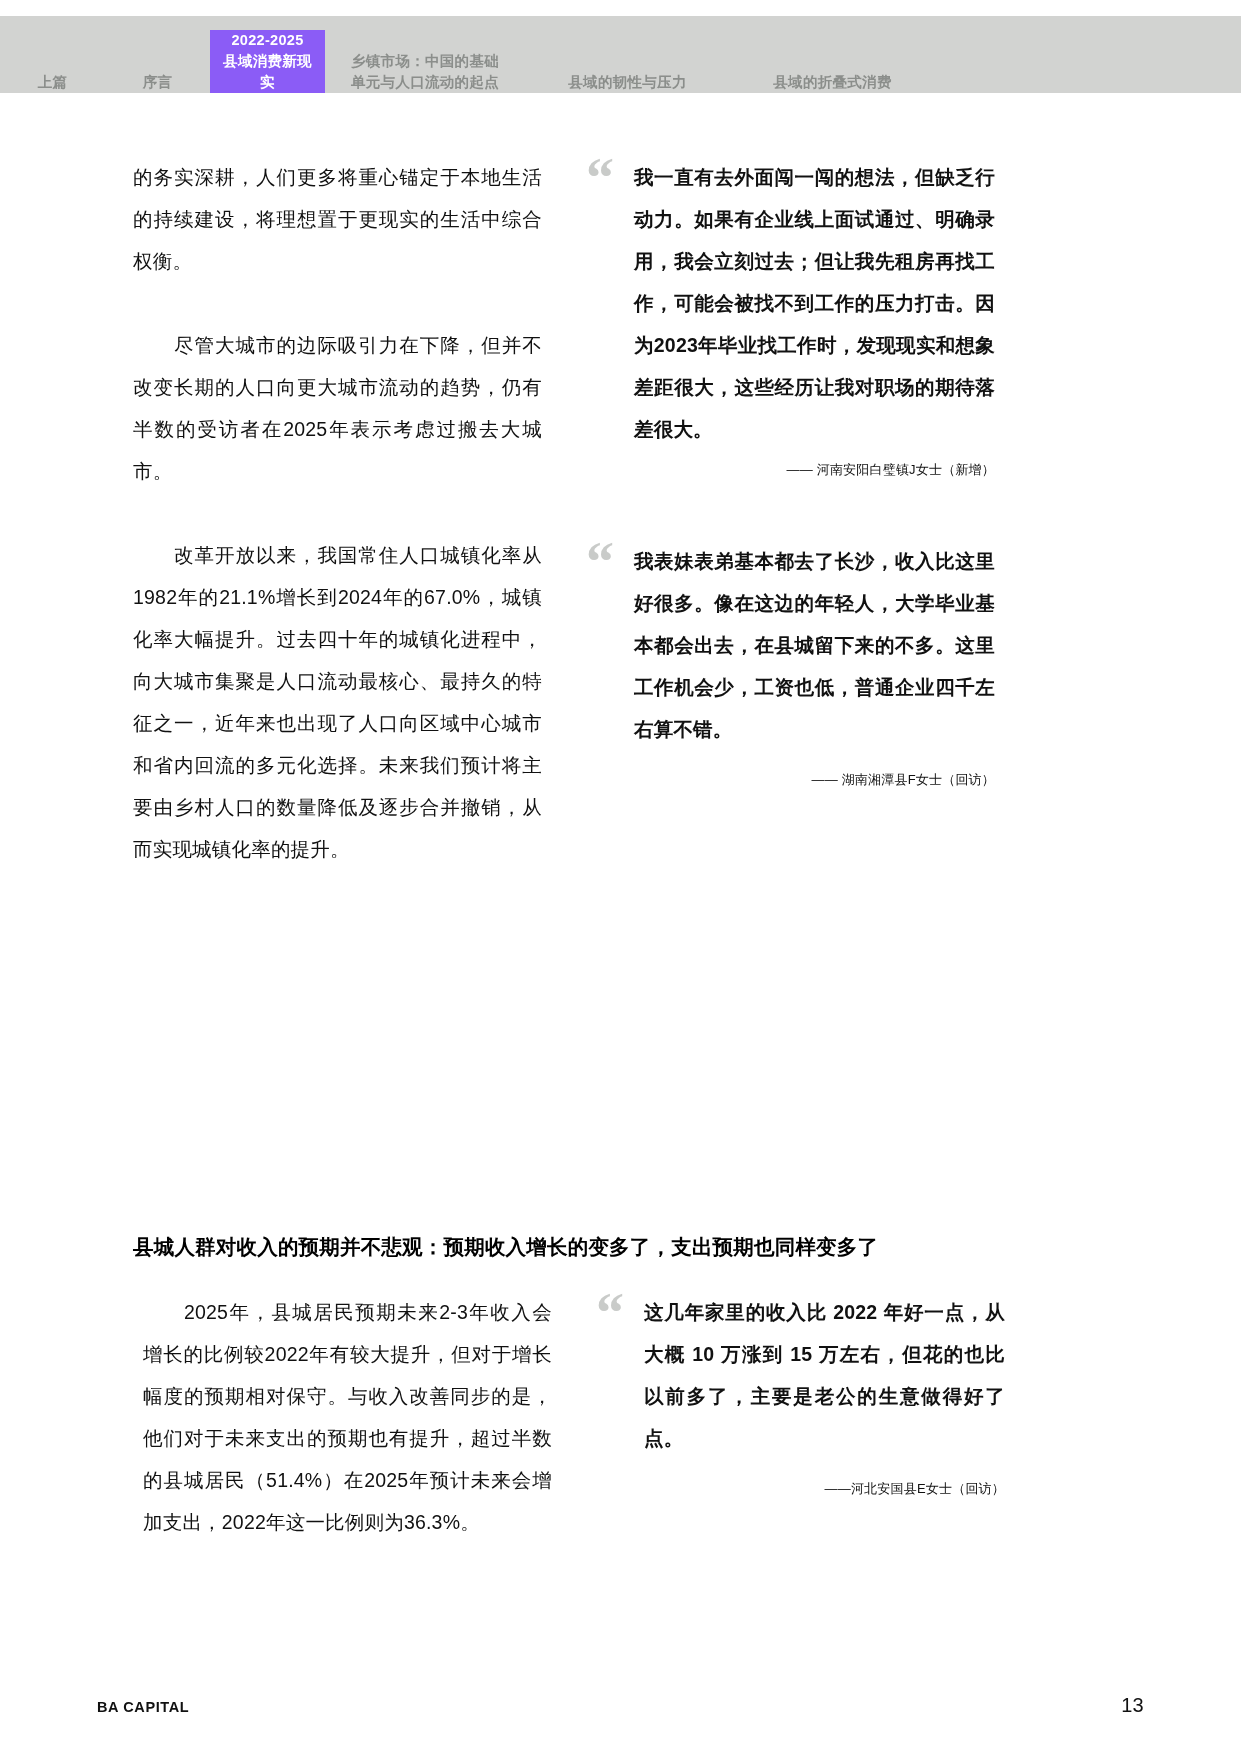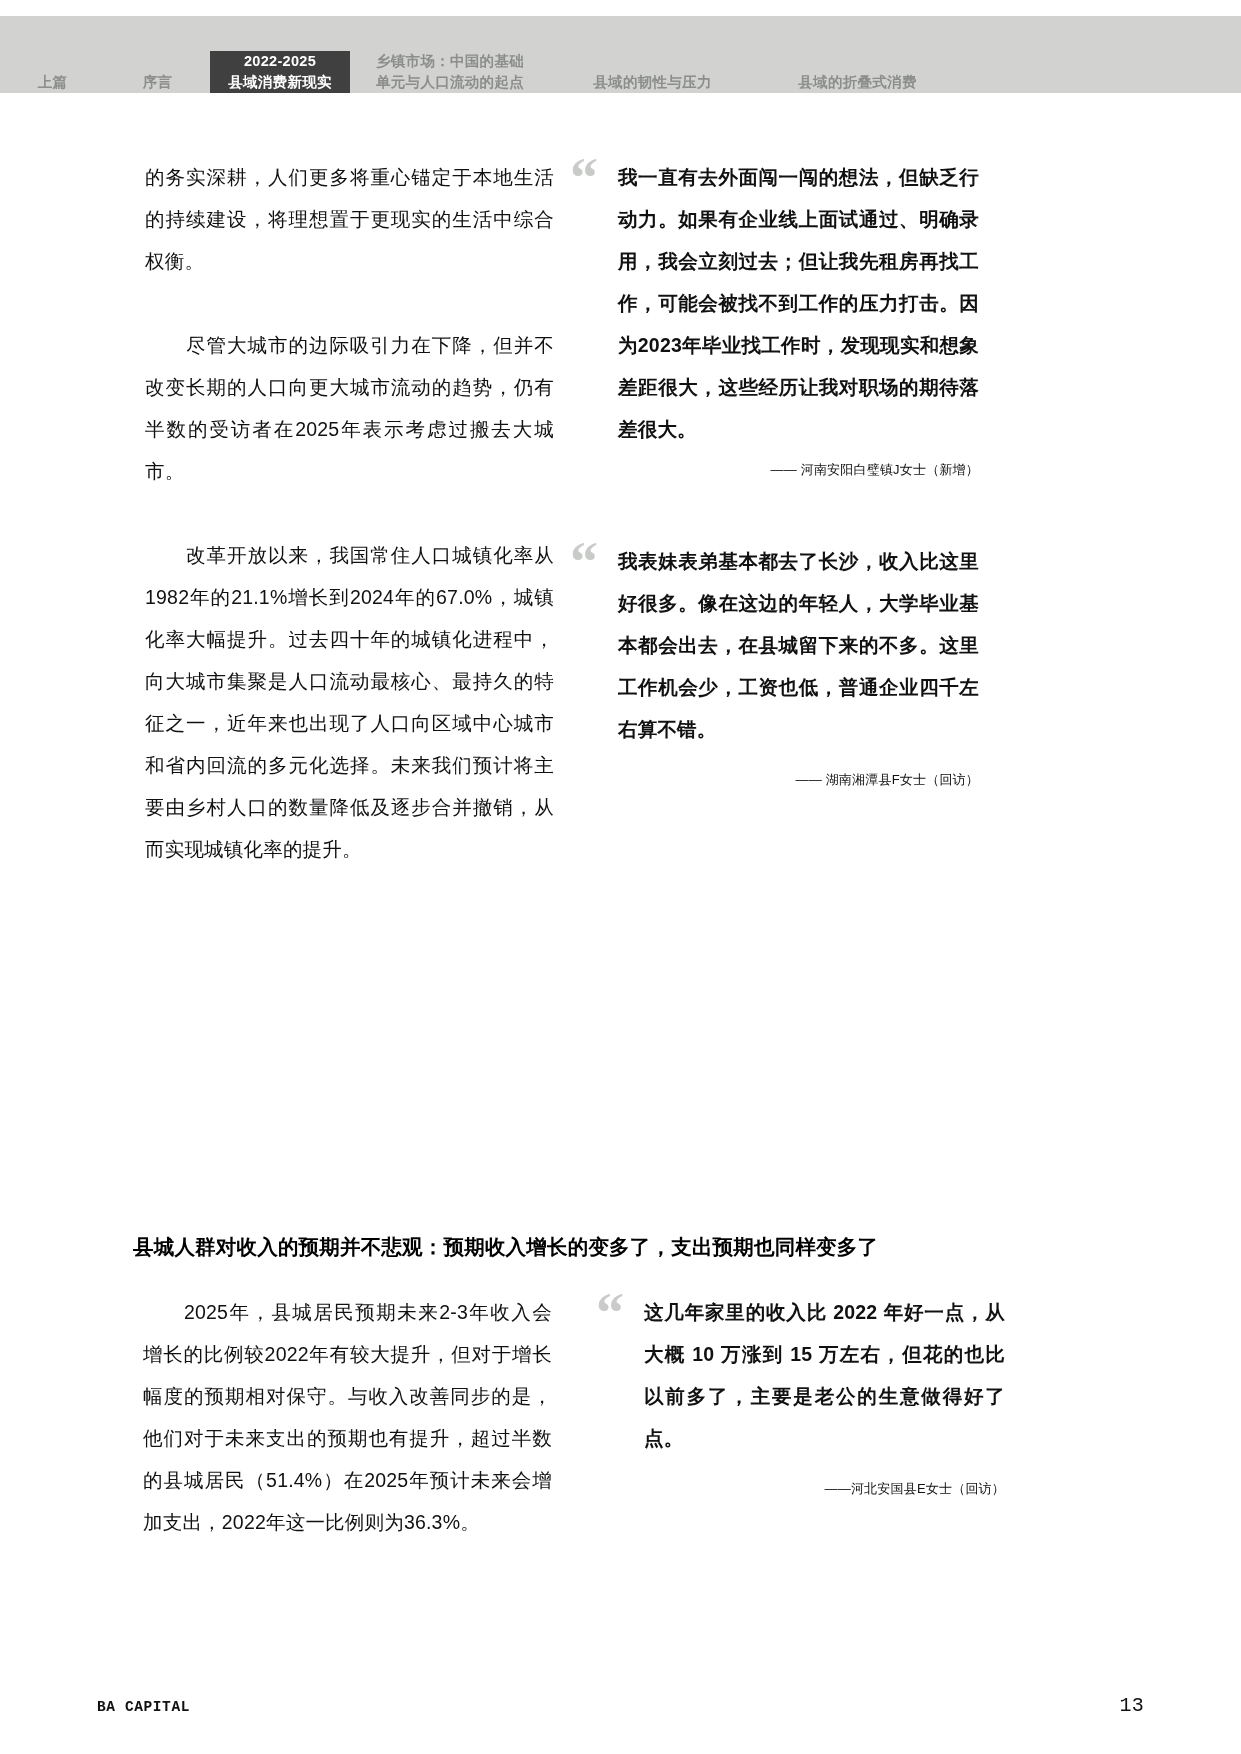--- a/index.html
+++ b/index.html
@@ -30,44 +30,44 @@
     font-size: 14.5px;
     font-weight: 700;
     line-height: 1.45;
     letter-spacing: .3px;
     white-space: pre-line;
     padding: 0 6px;
   }
   .nav-item.i0 { width: 105px; }
   .nav-item.i1 { width: 105px; }
   .nav-item.active {
-    width: 140px;
-    background: #404040;
+    width: 115px;
+    background: #8b5cf6;
     color: #ffffff;
   }
   .nav-item.i3 { width: 200px; }
   .nav-item.i4 { width: 200px; }
   .nav-item.i5 { width: 205px; }
   .nav-item.i6 { width: 205px; }
 
   
   .page {
     position: relative;
     width: 1241px;
     height: 1677px;
     padding: 0;
   }
 
   .cols {
     position: absolute;
-    left: 145px;
+    left: 133px;
     top: 63px;
     width: 862px;
     display: flex;
-    gap: 16px;
+    gap: 44px;
   }
   .col { width: 409px; }
 
   
   p.body {
     font-size: 19.5px;
     line-height: 42px;
     color: #111111;
     text-align: justify;
     text-justify: inter-ideograph;
@@ -138,21 +138,20 @@
   
   .footer {
     position: absolute;
     left: 0;
     top: 1601px;
     width: 1241px;
     padding: 0 97px;
     display: flex;
     justify-content: space-between;
     align-items: baseline;
-    font-family: Liberation Mono, monospace;
   }
   .footer .brand {
     font-size: 14.5px;
     font-weight: 700;
     letter-spacing: .6px;
     color: #111111;
   }
   .footer .pageno {
     font-size: 20px;
     color: #111111;

